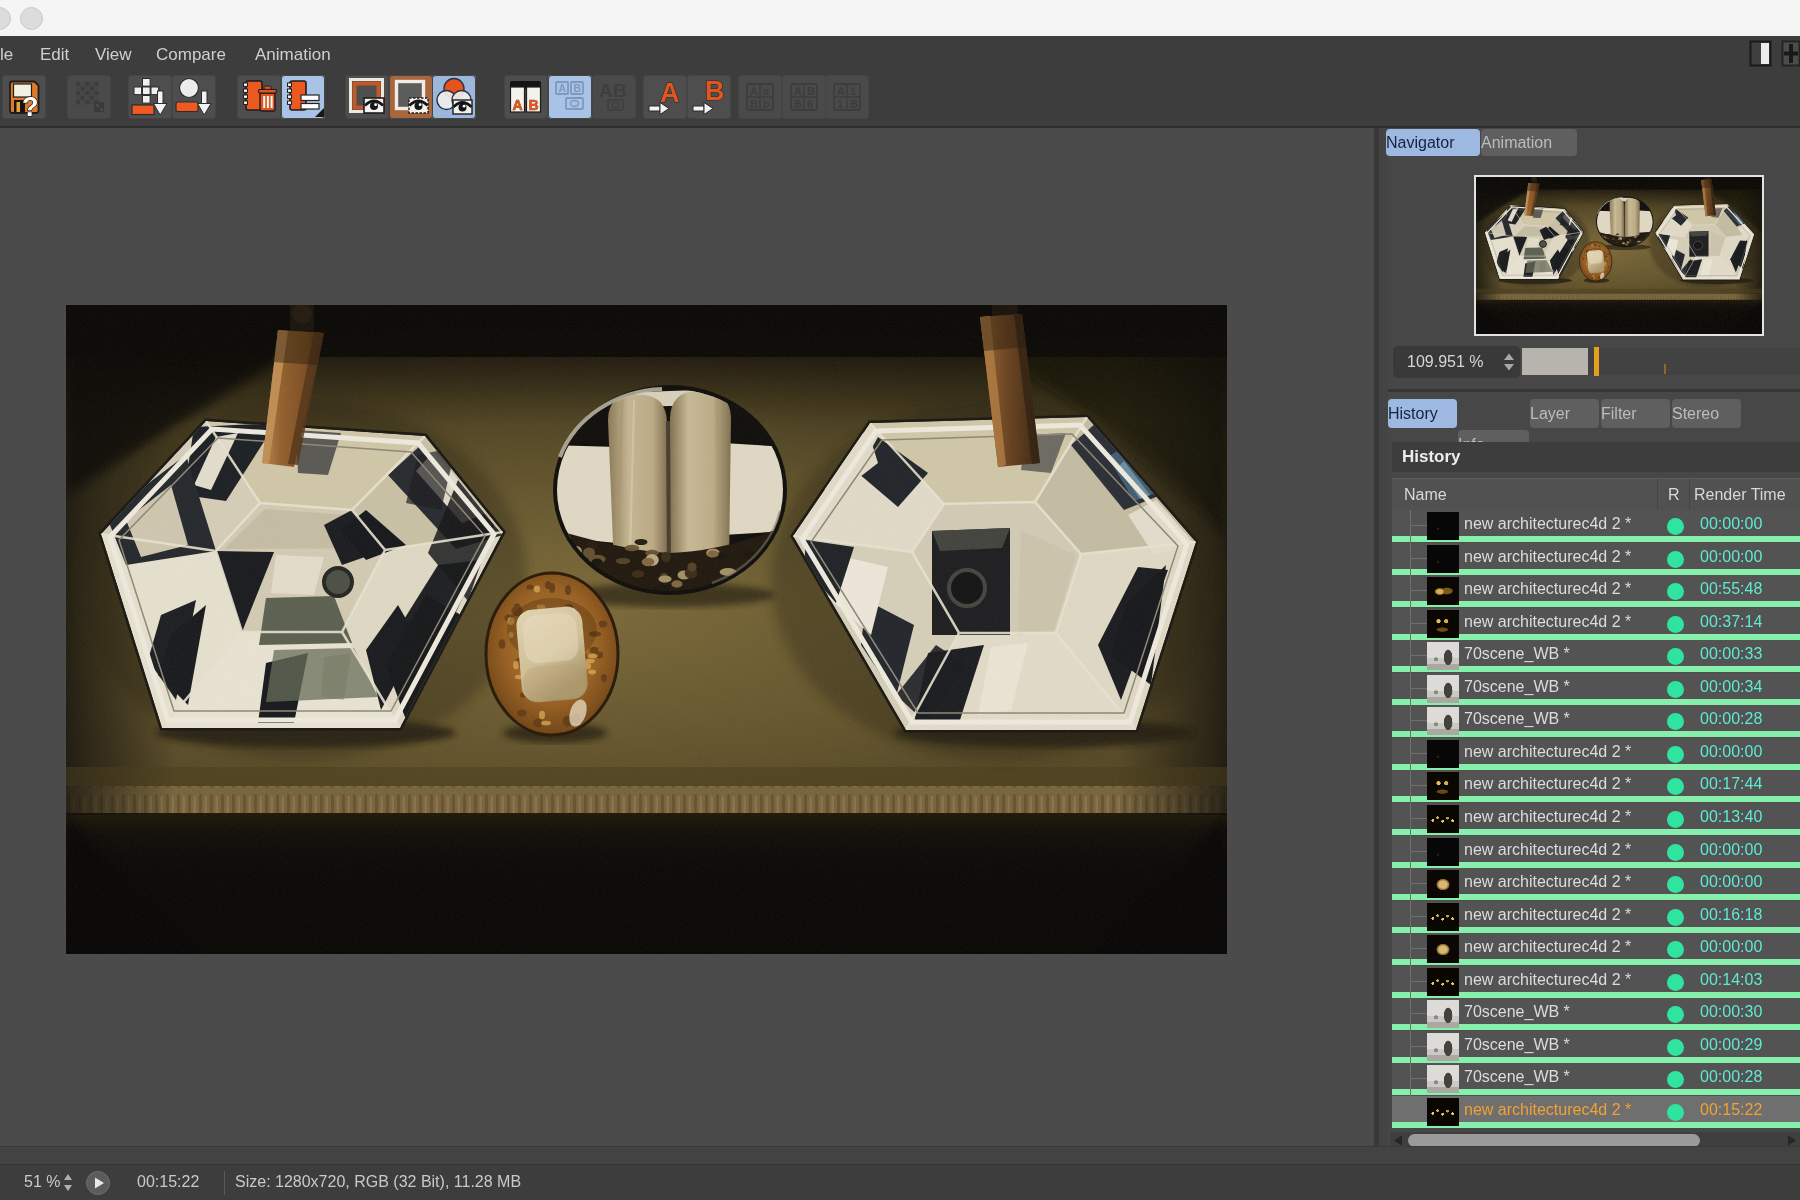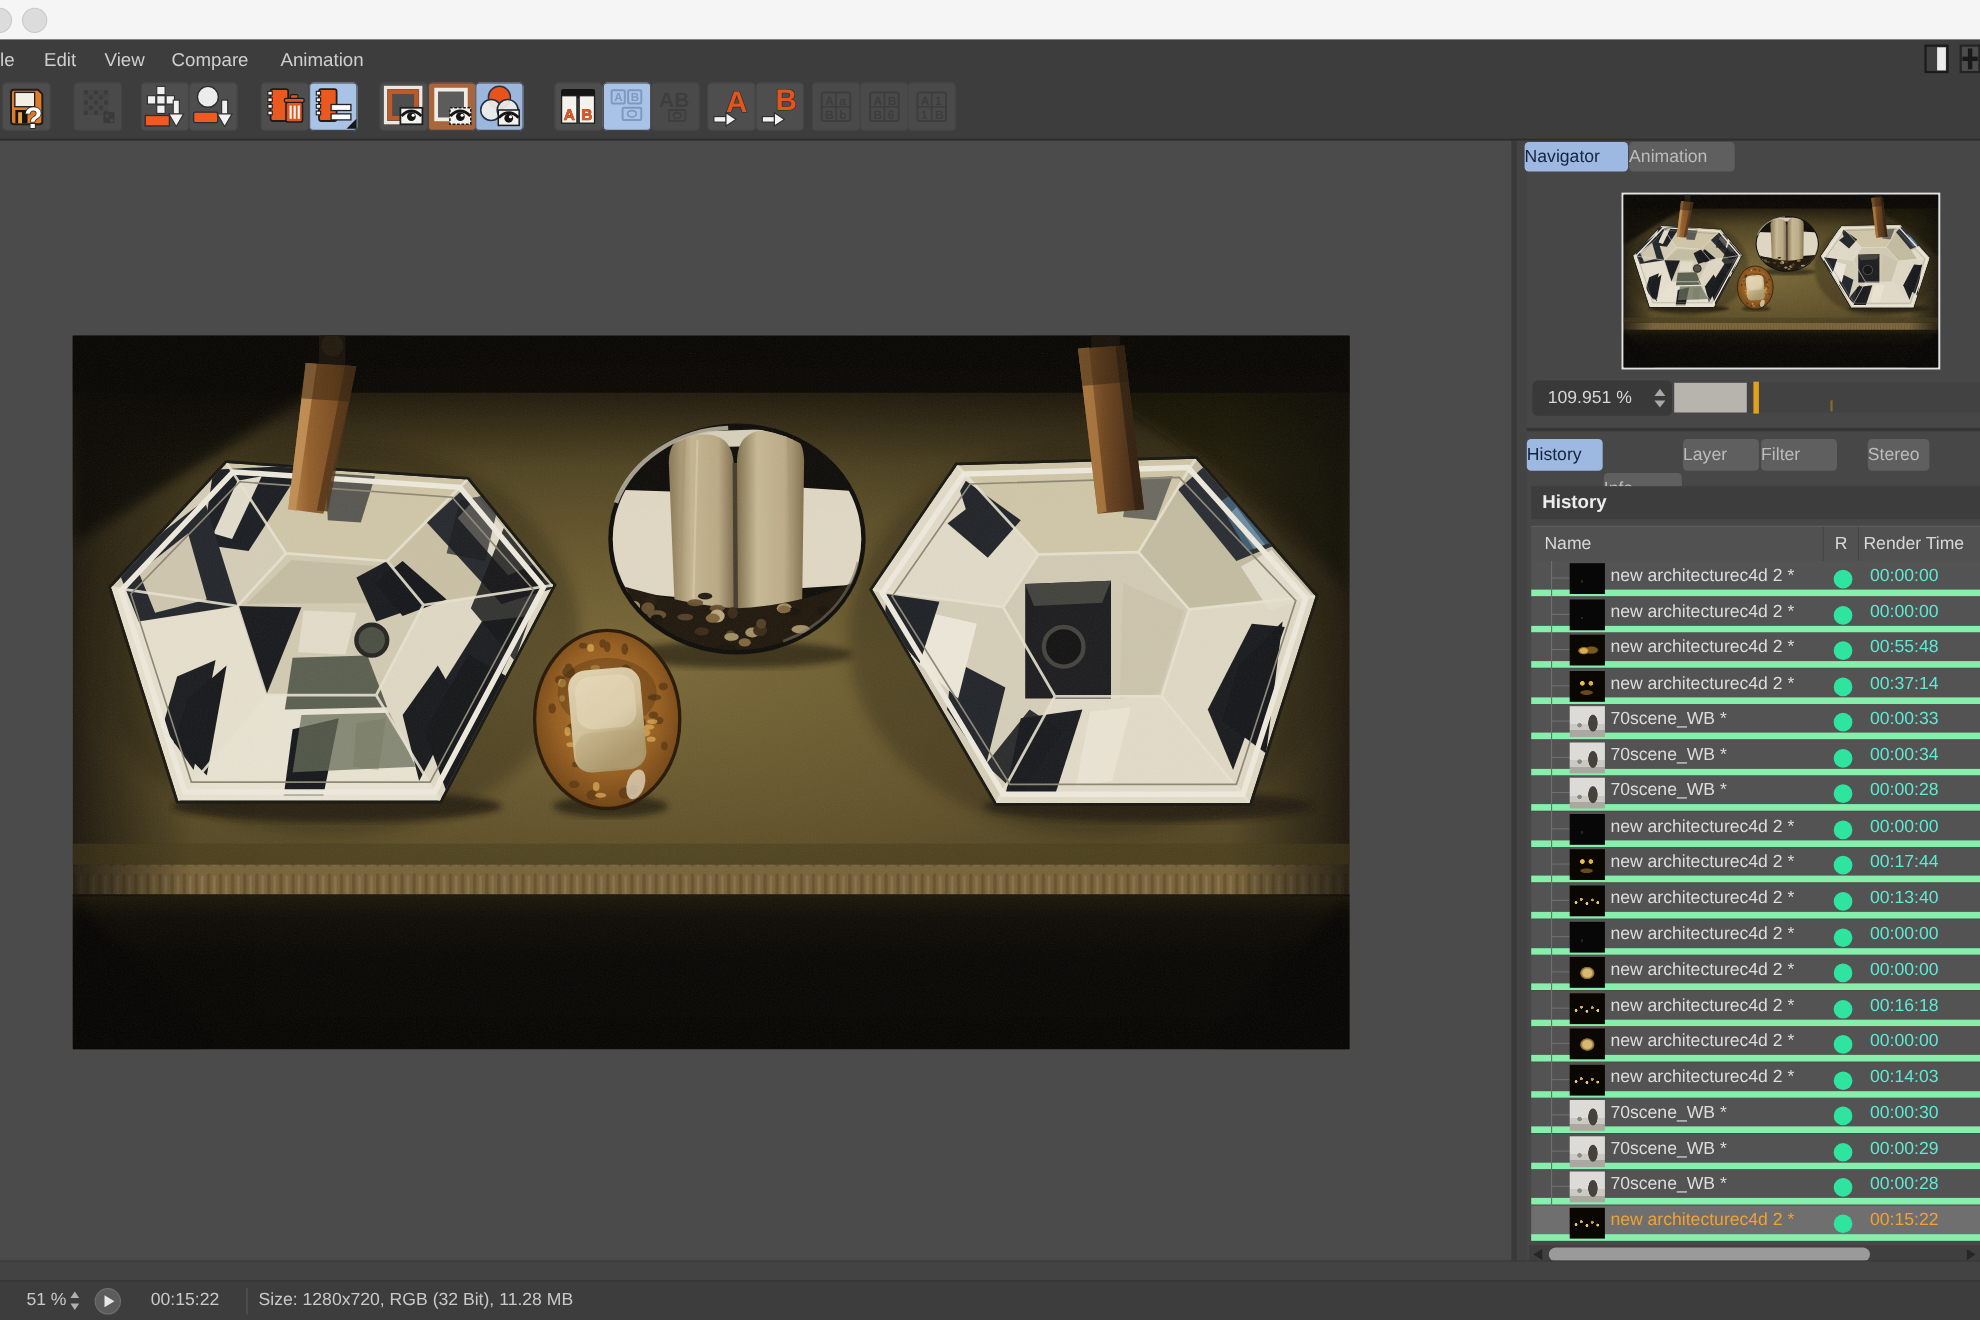--- a/index.html
+++ b/index.html
@@ -668,21 +668,21 @@
 </svg>
 <div id="ztrack"></div>
 <div id="zfill"></div>
 <div id="zmark"></div>
 <div id="ztick"></div>
 <div id="pdiv"></div>
 <div class="tab sel" style="left:1388px;top:399px;width:69px;height:29px;line-height:29px;">History</div>
 <div class="tab" style="left:1458px;top:399px;width:71px;height:29px;line-height:29px;margin-top:31px;">Info</div>
 <div class="tab" style="left:1530px;top:399px;width:69px;height:29px;line-height:29px;">Layer</div>
 <div class="tab" style="left:1601px;top:399px;width:69px;height:29px;line-height:29px;">Filter</div>
-<div class="tab" style="left:1672px;top:399px;width:56px;height:29px;line-height:29px;margin-left:26px;">Stereo</div>
+<div class="tab" style="left:1672px;top:399px;width:69px;height:29px;line-height:29px;">Stereo</div>
 <div id="histhead">History</div>
 <div id="colhead">
   <span style="position:absolute;left:12px;">Name</span>
   <span style="position:absolute;left:276px;">R</span>
   <span style="position:absolute;left:302px;">Render Time</span>
   <div style="position:absolute;left:265px;top:0;width:1px;height:32px;background:#444;"></div>
   <div style="position:absolute;left:297px;top:0;width:1px;height:32px;background:#444;"></div>
 </div>
 <div id="rows">
 <div class="row" style="top:0px;">

